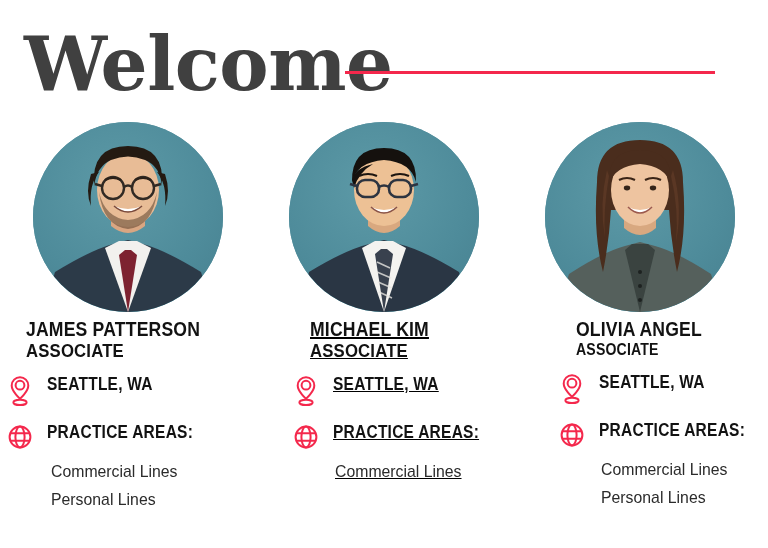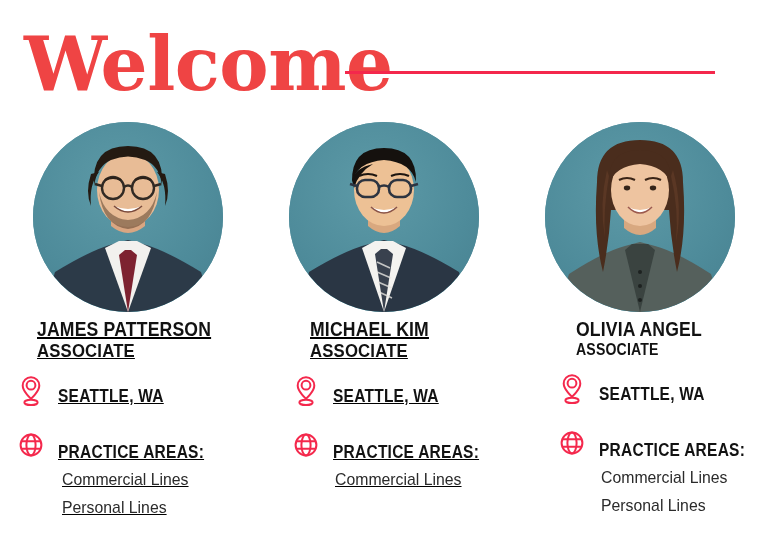--- a/index.html
+++ b/index.html
@@ -25,21 +25,21 @@
   }
   .welcome-title {
     position: absolute;
     left: 24px;
     top: 22px;
     font-family: "DejaVu Serif", "Liberation Serif", serif;
     font-weight: 700;
     font-size: 74px;
     line-height: 84px;
     letter-spacing: -0.5px;
-    color: #ef4444;
+    color: #404040;
     white-space: nowrap;
   }
   .title-rule {
     position: absolute;
     left: 345px;
     top: 71px;
     width: 370px;
     height: 3px;
     background: #f4284c;
   }
@@ -112,25 +112,25 @@
     transform-origin: left center;
     white-space: nowrap;
   }
   .person-role.small {
     font-size: 16px;
     line-height: 20px;
   }
 
   .meta-row {
     display: flex;
-    align-items: flex-end;
+    align-items: flex-start;
     gap: 11px;
   }
   .meta-row.location { margin-top: 12px; }
-  .meta-row.practice { margin-top: 24px; }
+  .meta-row.practice { margin-top: 16px; }
 
   .icon {
     flex: 0 0 auto;
     width: 30px;
     height: 32px;
     display: block;
   }
   .icon svg { display: block; }
 
   .meta-label {
@@ -155,21 +155,21 @@
     font-weight: 400;
     font-size: 17px;
     line-height: 28px;
     color: #2b2b2b;
     transform: scaleX(0.93);
     transform-origin: left center;
     white-space: nowrap;
   }
 
   
-  .person.c0 .info { padding-left: 17px; text-decoration: underline; }
+  .person.c0 .info { padding-left: 6px; }
   .person.c0 .person-name,
   .person.c0 .person-role { margin-left: 20px; }
   .person.c0 .practice-list { margin-left: 45px; }
 
   .person.c1 .info { padding-left: 36px; text-decoration: underline; }
   .person.c1 .person-name,
   .person.c1 .person-role { margin-left: 18px; }
   .person.c1 .practice-list { margin-left: 43px; }
 
   .person.c2 .info { padding-left: 46px; }

